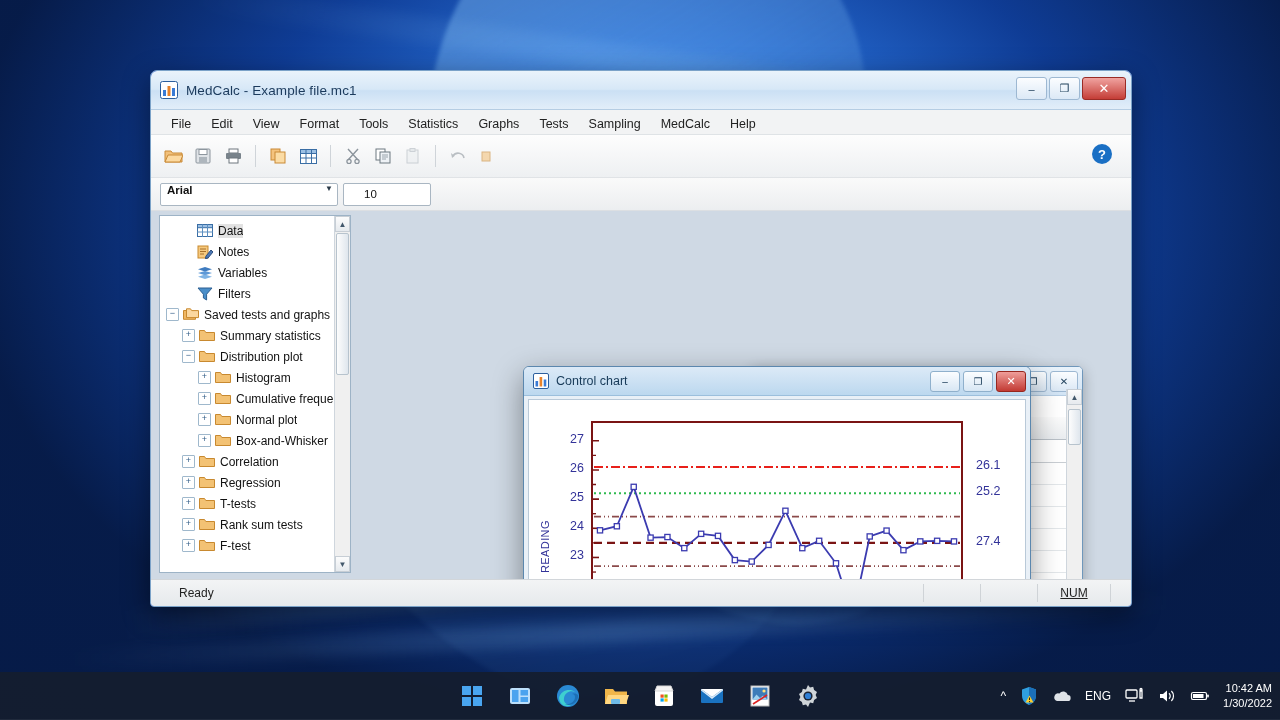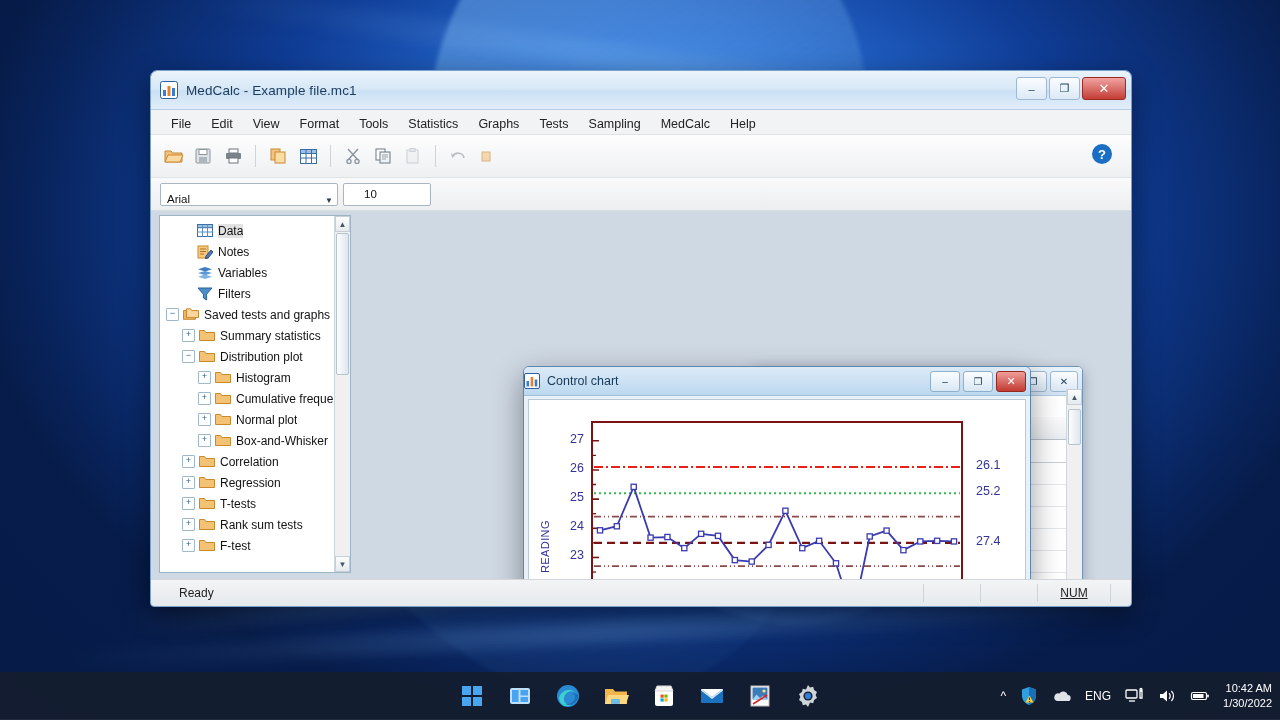--- a/index.html
+++ b/index.html
@@ -75,22 +75,22 @@
   }
   .tbtn{width:26px;height:26px;display:flex;align-items:center;justify-content:center;cursor:pointer;border-radius:3px;}
   .tsep{width:1px;height:22px;background:#cfd4d9;margin:0 5px;}
   .helpbtn{position:absolute;right:18px;top:8px;width:22px;height:22px;cursor:pointer;}
   .fmtbar{
     height:32px;flex:none;display:flex;align-items:center;gap:5px;padding-left:9px;
     background:linear-gradient(180deg,#fafafa,#eceef0);border-bottom:1px solid #dcdfe2;
   }
   .combo{
     height:21px;width:168px;border:1px solid #a9b6c2;background:#fff;border-radius:2px;
-    display:flex;align-items:flex-end;padding:0 4px;font-size:11.5px;color:#111;
-    justify-content:space-between;cursor:pointer;
+    display:flex;align-items:flex-start;padding:0 4px;font-size:11.5px;color:#111;
+    justify-content:space-between;cursor:pointer;font-weight:bold;
   }
   .combo .cv{padding-left:2px;}
   .combo .arrow{font-size:8px;color:#2a3a48;}
   .sizebox{
     height:21px;width:46px;border:1px solid #a9b6c2;background:#fff;border-radius:2px;
     display:flex;align-items:center;padding:0 20px;font-size:11.5px;color:#111;cursor:pointer;
   }
   .clientarea{flex:1;position:relative;background:#cfd9e4;overflow:hidden;}
   .statusbar{
     height:26px;flex:none;display:flex;align-items:center;
@@ -142,21 +142,21 @@
   .vsb .ar{height:16px;display:flex;align-items:center;justify-content:center;font-size:8px;color:#43586b;background:linear-gradient(180deg,#fcfcfc,#e6eaee);border:1px solid #c7ced5;box-sizing:border-box;cursor:pointer;}
   .vsb .thumb{position:absolute;left:1px;right:1px;top:20px;height:34px;background:linear-gradient(90deg,#fdfdfd,#dfe6ed);border:1px solid #b7c3cd;border-radius:2px;}
   
   #ccwin{
     position:absolute;left:372px;top:155px;width:506px;height:423px;
     background:#e9f0f7;border:1px solid #5b87ae;border-radius:6px 6px 3px 3px;
     box-shadow:0 10px 30px rgba(0,0,0,.4);overflow:hidden;
   }
   #ccwin .cc-title{
     height:28px;background:linear-gradient(180deg,#dceaf7,#bcd8ef);
-    border-bottom:1px solid #9cbfdc;display:flex;align-items:center;position:relative;
+    border-bottom:1px solid #9cbfdc;display:flex;align-items:center;padding-left:9px;position:relative;
   }
   #ccwin .cc-title .t{font-size:12.5px;color:#173a58;}
   #ccwin .cc-ic{width:16px;height:16px;margin-right:7px;}
   #ccwin .cc-wb{position:absolute;right:4px;top:4px;display:flex;gap:3px;}
   #ccwin .cc-wb .b{width:28px;height:19px;border:1px solid #8fb0cc;border-radius:3px;
     background:linear-gradient(180deg,#fbfdff,#d8e7f4);display:flex;align-items:center;justify-content:center;font-size:10px;color:#24445f;cursor:pointer;}
   #ccwin .cc-wb .b.close{background:linear-gradient(180deg,#ef9e9a,#c23a33);border-color:#96271f;color:#fff;font-size:11px;}
   #ccwin .cc-body{position:absolute;left:4px;right:4px;top:32px;bottom:6px;background:#fff;border:1px solid #b9c9d8;overflow:hidden;}
   .axlabel{
     position:absolute;font-size:11px;color:#333399;

